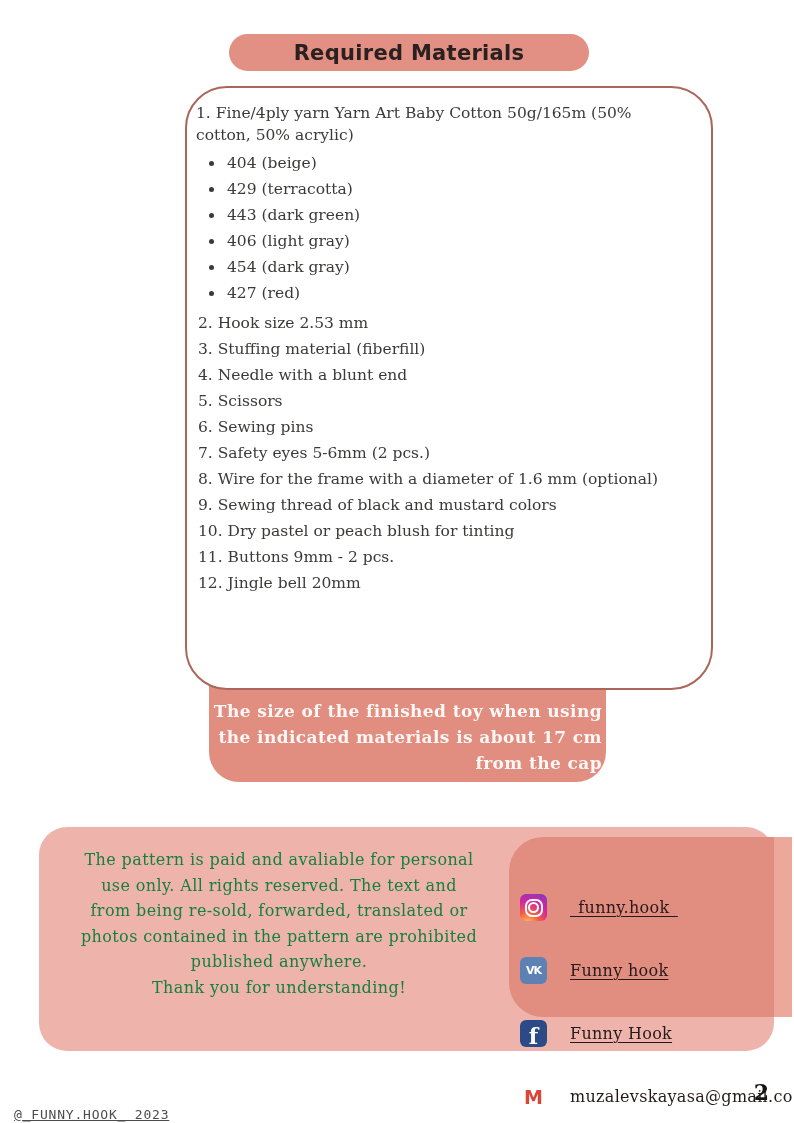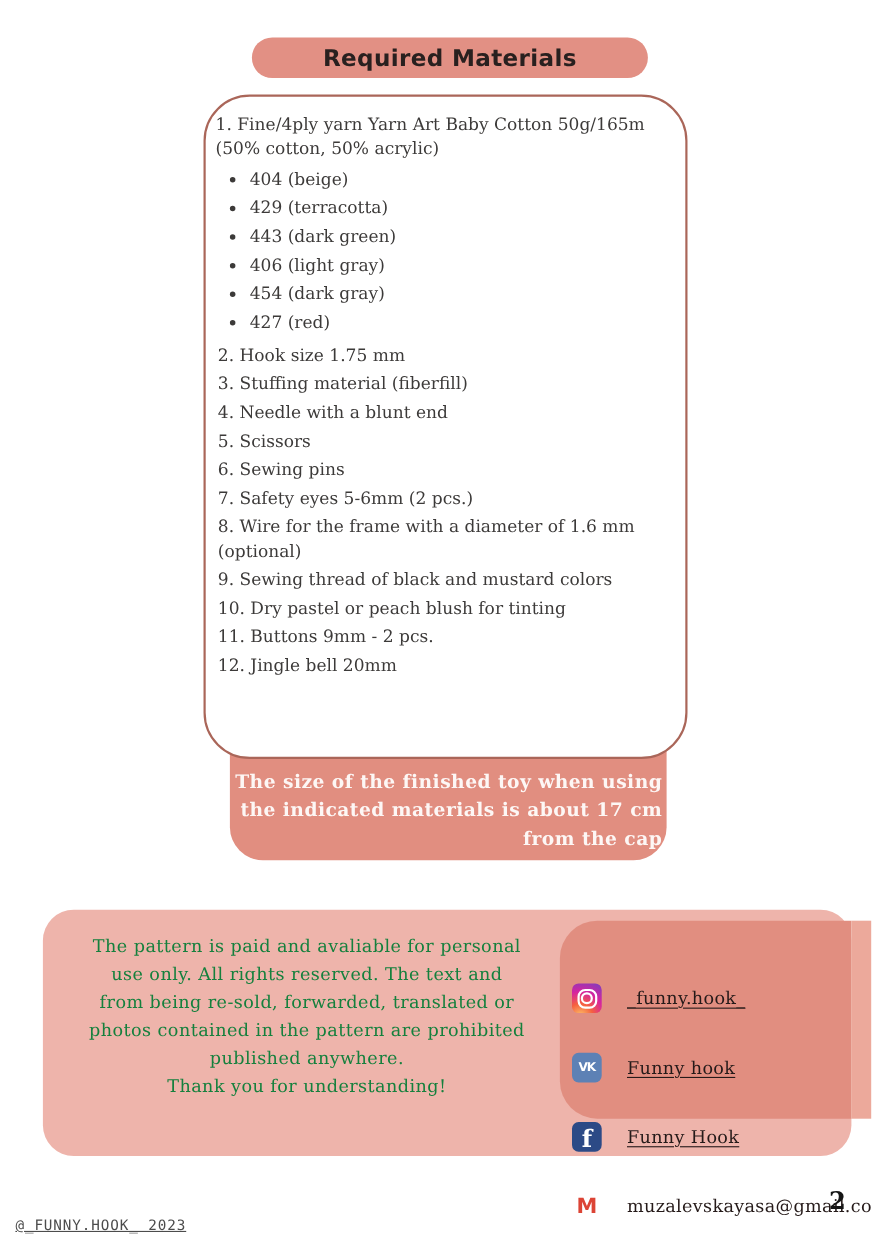--- a/index.html
+++ b/index.html
@@ -27,21 +27,21 @@
     background:#e18e80; border-radius:30px; z-index:1;
     padding-top:46px; text-align:right;
   }
   #size-note .line {
     color:#fdf7f5; font-weight:bold; font-size:17px; line-height:22px;
     letter-spacing:.4px;
   }
 
   
   #materials-box {
-    position:absolute; left:181px; top:82px; width:440px; height:604px;
+    position:absolute; left:181px; top:82px; width:528px; height:604px;
     background:#ffffff; border:2px solid #aa6659; border-radius:42px;
     z-index:2; padding:12px 24px 0 7px;
     color:#3c3a39; font-size:15.5px; line-height:22px;
   }
   #materials-box .mat-line, #materials-box .intro { color:#3c3a39; }
   ul.yarn-colors { margin:0; padding-left:31px; list-style:disc; }
   ul.yarn-colors li { line-height:22px; }
 
   
   #pink-box {
@@ -131,21 +131,21 @@
 
     <li class="yarn-color">404 (beige)</li>
         <li class="yarn-color">429 (terracotta)</li>
         <li class="yarn-color">443 (dark green)</li>
         <li class="yarn-color">406 (light gray)</li>
         <li class="yarn-color">454 (dark gray)</li>
         <li class="yarn-color">427 (red)</li>
       </ul>
     <div class="mat-items">
 
-    <div class="mat-line">2. Hook size 1.75 mm</div>
+    <div class="mat-line">2. Hook size 2.53 mm</div>
         <div class="mat-line">3. Stuffing material (fiberfill)</div>
         <div class="mat-line">4. Needle with a blunt end</div>
         <div class="mat-line">5. Scissors</div>
         <div class="mat-line">6. Sewing pins</div>
         <div class="mat-line">7. Safety eyes 5-6mm (2 pcs.)</div>
         <div class="mat-line">8. Wire for the frame with a diameter of 1.6 mm (optional)</div>
         <div class="mat-line">9. Sewing thread of black and mustard colors</div>
         <div class="mat-line">10. Dry pastel or peach blush for tinting</div>
         <div class="mat-line">11. Buttons 9mm - 2 pcs.</div>
         <div class="mat-line">12. Jingle bell 20mm</div>

